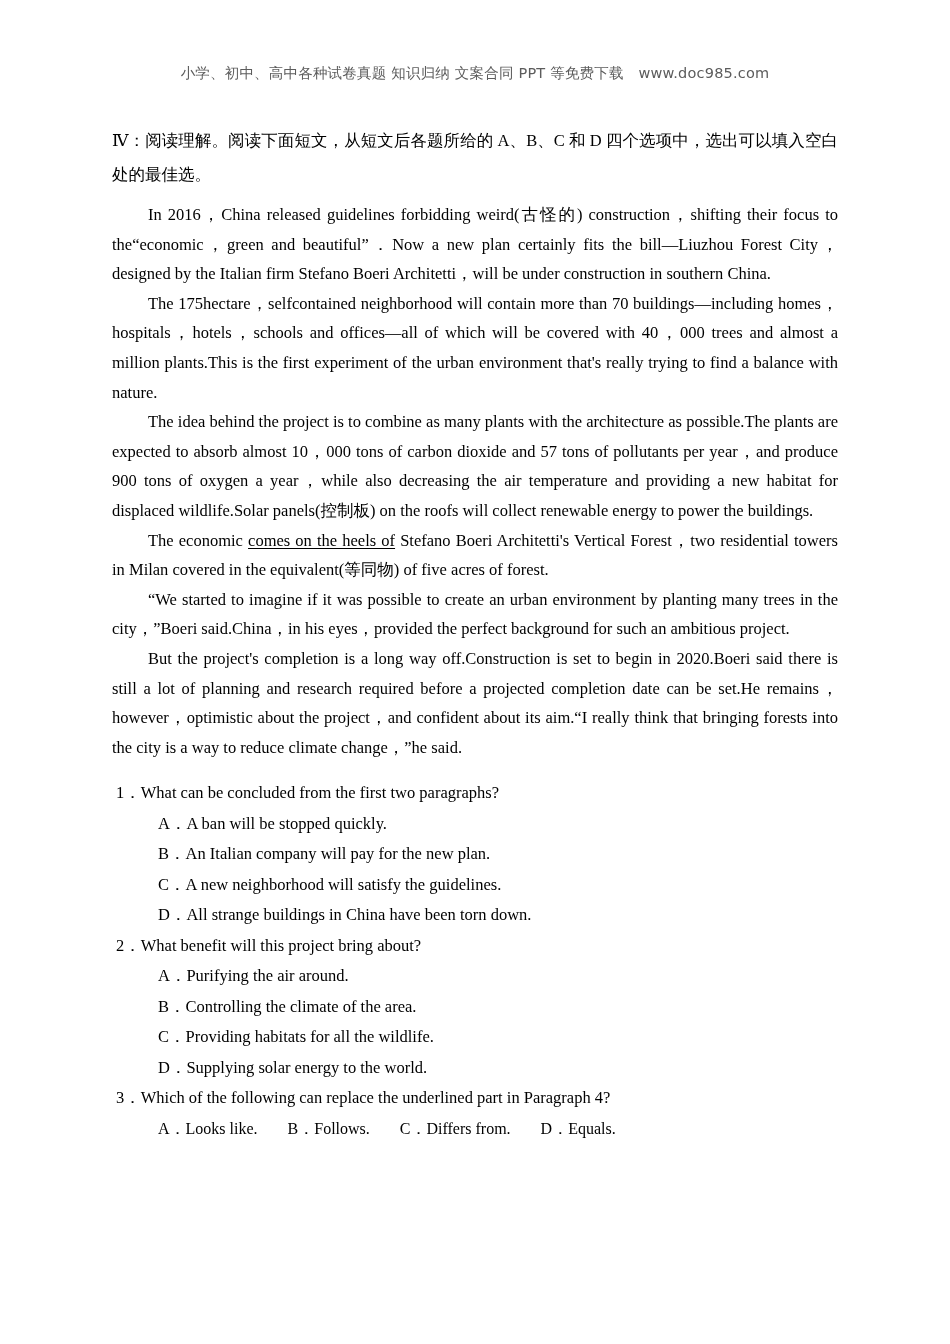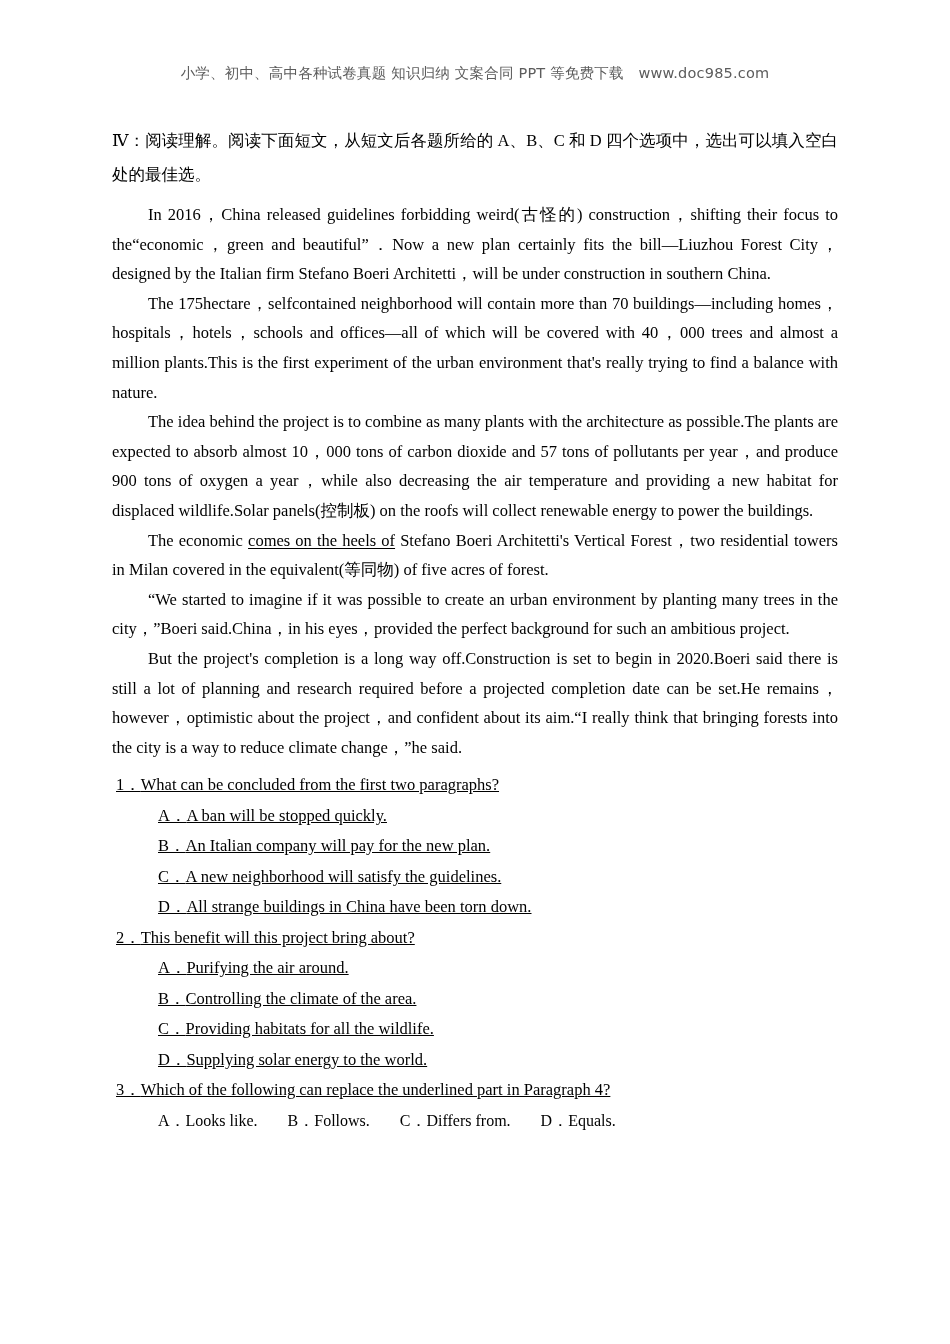--- a/index.html
+++ b/index.html
@@ -56,22 +56,21 @@
     margin: 0;
     text-indent: 36px;
   }
 
   .u-line {
     text-decoration: underline;
     text-underline-offset: 2px;
   }
 
   .questions {
-    margin-top: 8px;
-    text-decoration: underline;
+    margin-top: 16px;
   }
   .question-block {
     margin: 0;
   }
   .q-stem {
     font-size: 16.5px;
     line-height: 30.5px;
     margin: 0;
     text-indent: 0;
     padding-left: 4px;
@@ -134,21 +133,21 @@
         <p class="q-stem"><span>1．</span><span>What can be concluded from the first two paragraphs?</span></p>
         <ul class="opt-list">
           <li class="opt"><span class="opt-label">A．</span><span>A ban will be stopped quickly.</span></li>
           <li class="opt"><span class="opt-label">B．</span><span>An Italian company will pay for the new plan.</span></li>
           <li class="opt"><span class="opt-label">C．</span><span>A new neighborhood will satisfy the guidelines.</span></li>
           <li class="opt"><span class="opt-label">D．</span><span>All strange buildings in China have been torn down.</span></li>
         </ul>
       </div>
 
       <div class="question-block">
-        <p class="q-stem"><span>2．</span><span>This benefit will this project bring about?</span></p>
+        <p class="q-stem"><span>2．</span><span>What benefit will this project bring about?</span></p>
         <ul class="opt-list">
           <li class="opt"><span class="opt-label">A．</span><span>Purifying the air around.</span></li>
           <li class="opt"><span class="opt-label">B．</span><span>Controlling the climate of the area.</span></li>
           <li class="opt"><span class="opt-label">C．</span><span>Providing habitats for all the wildlife.</span></li>
           <li class="opt"><span class="opt-label">D．</span><span>Supplying solar energy to the world.</span></li>
         </ul>
       </div>
 
       <div class="question-block">
         <p class="q-stem"><span>3．</span><span>Which of the following can replace the underlined part in Paragraph 4?</span></p>

